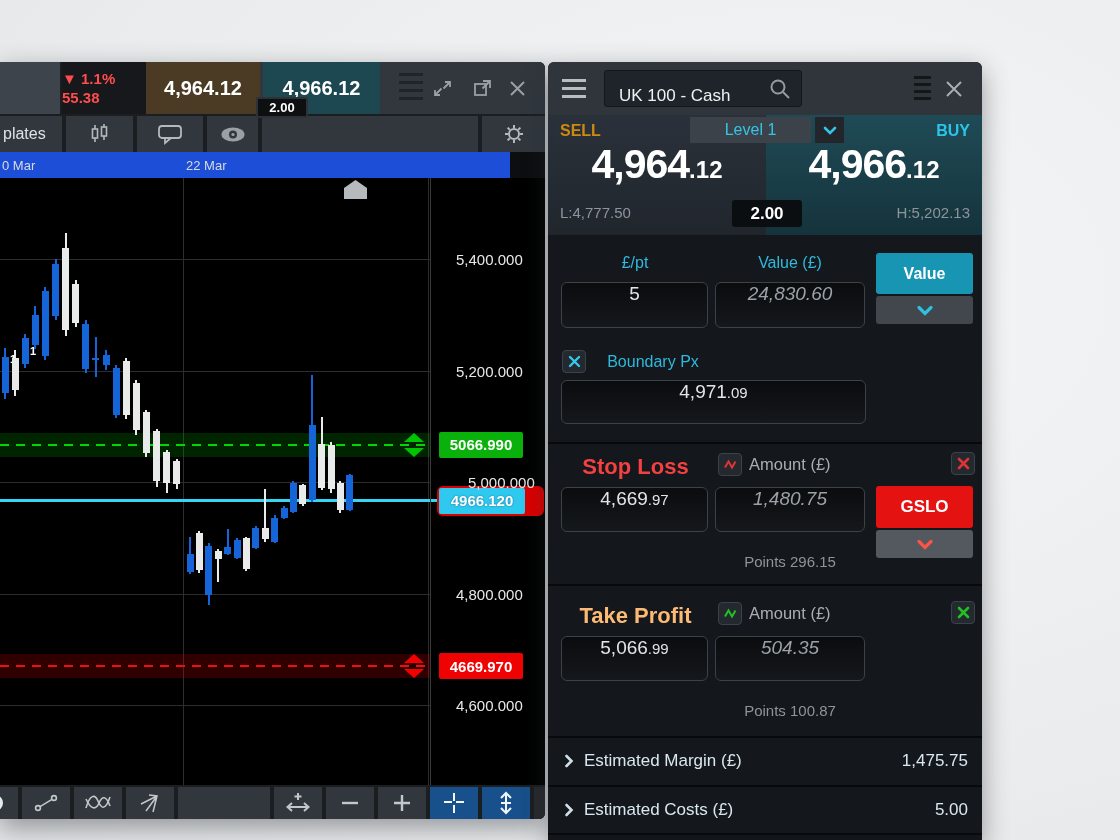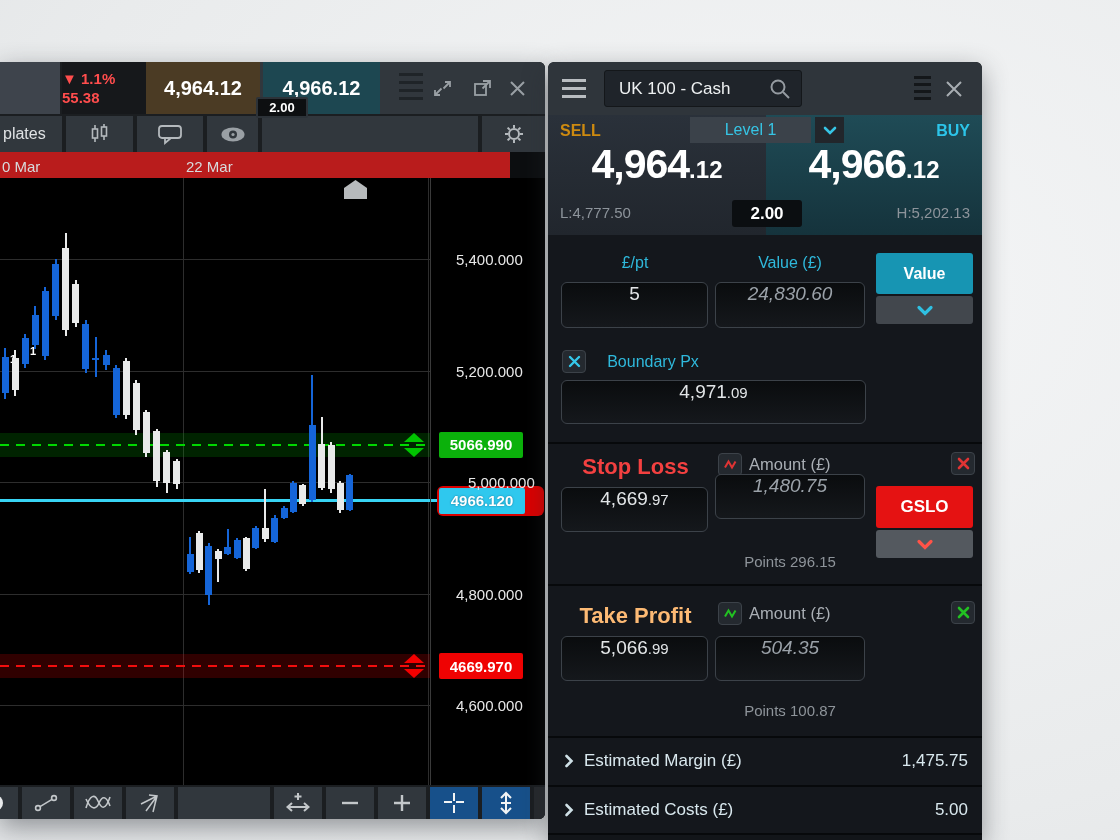--- a/index.html
+++ b/index.html
@@ -32,22 +32,22 @@
     display:flex; align-items:center; justify-content:center; z-index:6; }
   .grip-v { position:absolute; left:399px; top:11px; width:24px; height:31px;
     background:repeating-linear-gradient(#1f2428 0 3px, transparent 3px 8px); }
   .win-ico { position:absolute; top:15px; width:23px; height:23px; cursor:pointer; }
 
   .cp-toolbar { position:absolute; left:0; top:52px; width:545px; height:38px; background:#1b1e21; }
   .tool-cell { position:absolute; top:2px; height:36px; background:#31373d;
     display:flex; align-items:center; justify-content:center; }
   .tool-plates { left:0; width:62px; color:#dfe2e4; font-size:16px; justify-content:flex-start; padding-left:3px; }
 
-  .cp-dates { position:absolute; left:0; top:90px; width:510px; height:26px; background:#b91c1c;
-    color:#d8dbdd; font-size:15px; }
+  .cp-dates { position:absolute; left:0; top:90px; width:510px; height:26px; background:#1d4ed8;
+    color:#d8dbdd; font-size:13px; }
   .cp-dates span { position:absolute; top:6px; }
 
   .cp-plot { position:absolute; left:0; top:116px; width:430px; height:607px; background:#000; overflow:hidden; }
   .cp-axis { position:absolute; left:430px; top:116px; width:115px; height:607px; background:#000;
     border-left:1px solid #3a3a3a; overflow:hidden; }
   .hgrid { position:absolute; left:0; width:430px; height:1px; background:#2d2d2d; }
   .vgrid { position:absolute; top:0; width:1px; height:607px; background:#2d2d2d; }
   .axis-tick { position:absolute; left:25px; transform:translateY(-50%); font-size:15px; color:#e8e8e8; }
   .wick { position:absolute; width:2px; }
   .cbody { position:absolute; width:7px; }
@@ -84,21 +84,21 @@
   
   #order-panel {
     position:absolute; left:548px; top:62px; width:434px; height:778px;
     background:#14171c; border-radius:6px 6px 0 0;
     box-shadow:0 8px 26px rgba(40,45,52,.45); overflow:hidden;
   }
   .op-header { position:absolute; left:0; top:0; width:434px; height:53px; background:#2f353b; border-radius:6px 6px 0 0; }
   .hamburger { position:absolute; left:14px; top:17px; width:24px; height:19px;
     background:repeating-linear-gradient(#b9bdc1 0 3px, transparent 3px 8px); cursor:pointer; }
   .title-box { position:absolute; left:56px; top:8px; width:198px; height:37px; background:#1f242a;
-    border:1px solid #14171a; border-radius:3px; display:flex; align-items:center; cursor:pointer; }
+    border:1px solid #14171a; border-radius:3px; display:flex; align-items:flex-end; cursor:pointer; }
   .title-box .t { color:#eef1f2; font-size:17px; padding-left:14px; }
   .op-grip { position:absolute; left:366px; top:14px; width:17px; height:26px;
     background:repeating-linear-gradient(#14171a 0 3px, transparent 3px 7px); }
   .op-close { position:absolute; left:394px; top:15px; width:24px; height:24px; cursor:pointer; }
 
   .price-block { position:absolute; left:0; top:53px; width:434px; height:120px; }
   .pb-left { position:absolute; left:0; top:0; width:218px; height:120px;
     background:linear-gradient(180deg,#2a313a 0%, #21262d 100%); }
   .pb-right { position:absolute; left:218px; top:0; width:216px; height:120px;
     background:linear-gradient(180deg,#1f4b56 0%, #15333c 100%); }
@@ -461,21 +461,21 @@
     <div class="amt-label" style="left:201px;top:393px">Amount (£)</div>
     <div class="mini-box" style="left:403px;top:390px">
       <svg width="13" height="13" viewBox="0 0 13 13" stroke="#e03434" stroke-width="2.6" stroke-linecap="round">
           <path d="M2 2 L11 11 M11 2 L2 11"></path>
         </svg>
     </div>
     <div class="op-input" style="left:13px;top:425px;width:147px;height:45px">
       <span class="m val-white">4,669</span>
         <span class="d val-white">.97</span>
     </div>
-    <div class="op-input" style="left:167px;top:412px;width:150px;height:45px">
+    <div class="op-input" style="left:167px;top:425px;width:150px;height:45px">
       <span class="m val-grey">1,480.75</span>
     </div>
     <div class="op-btn" id="gslo-btn">GSLO</div>
     <div class="op-btn" id="gslo-chev">
       <svg width="18" height="11" viewBox="0 0 18 11" fill="none" stroke="#ff5348" stroke-width="3.2" stroke-linecap="round">
           <path d="M3 2.5 L9 8.5 L15 2.5"></path>
         </svg>
     </div>
     <div class="points" style="top:491px">Points 296.15</div>
 

